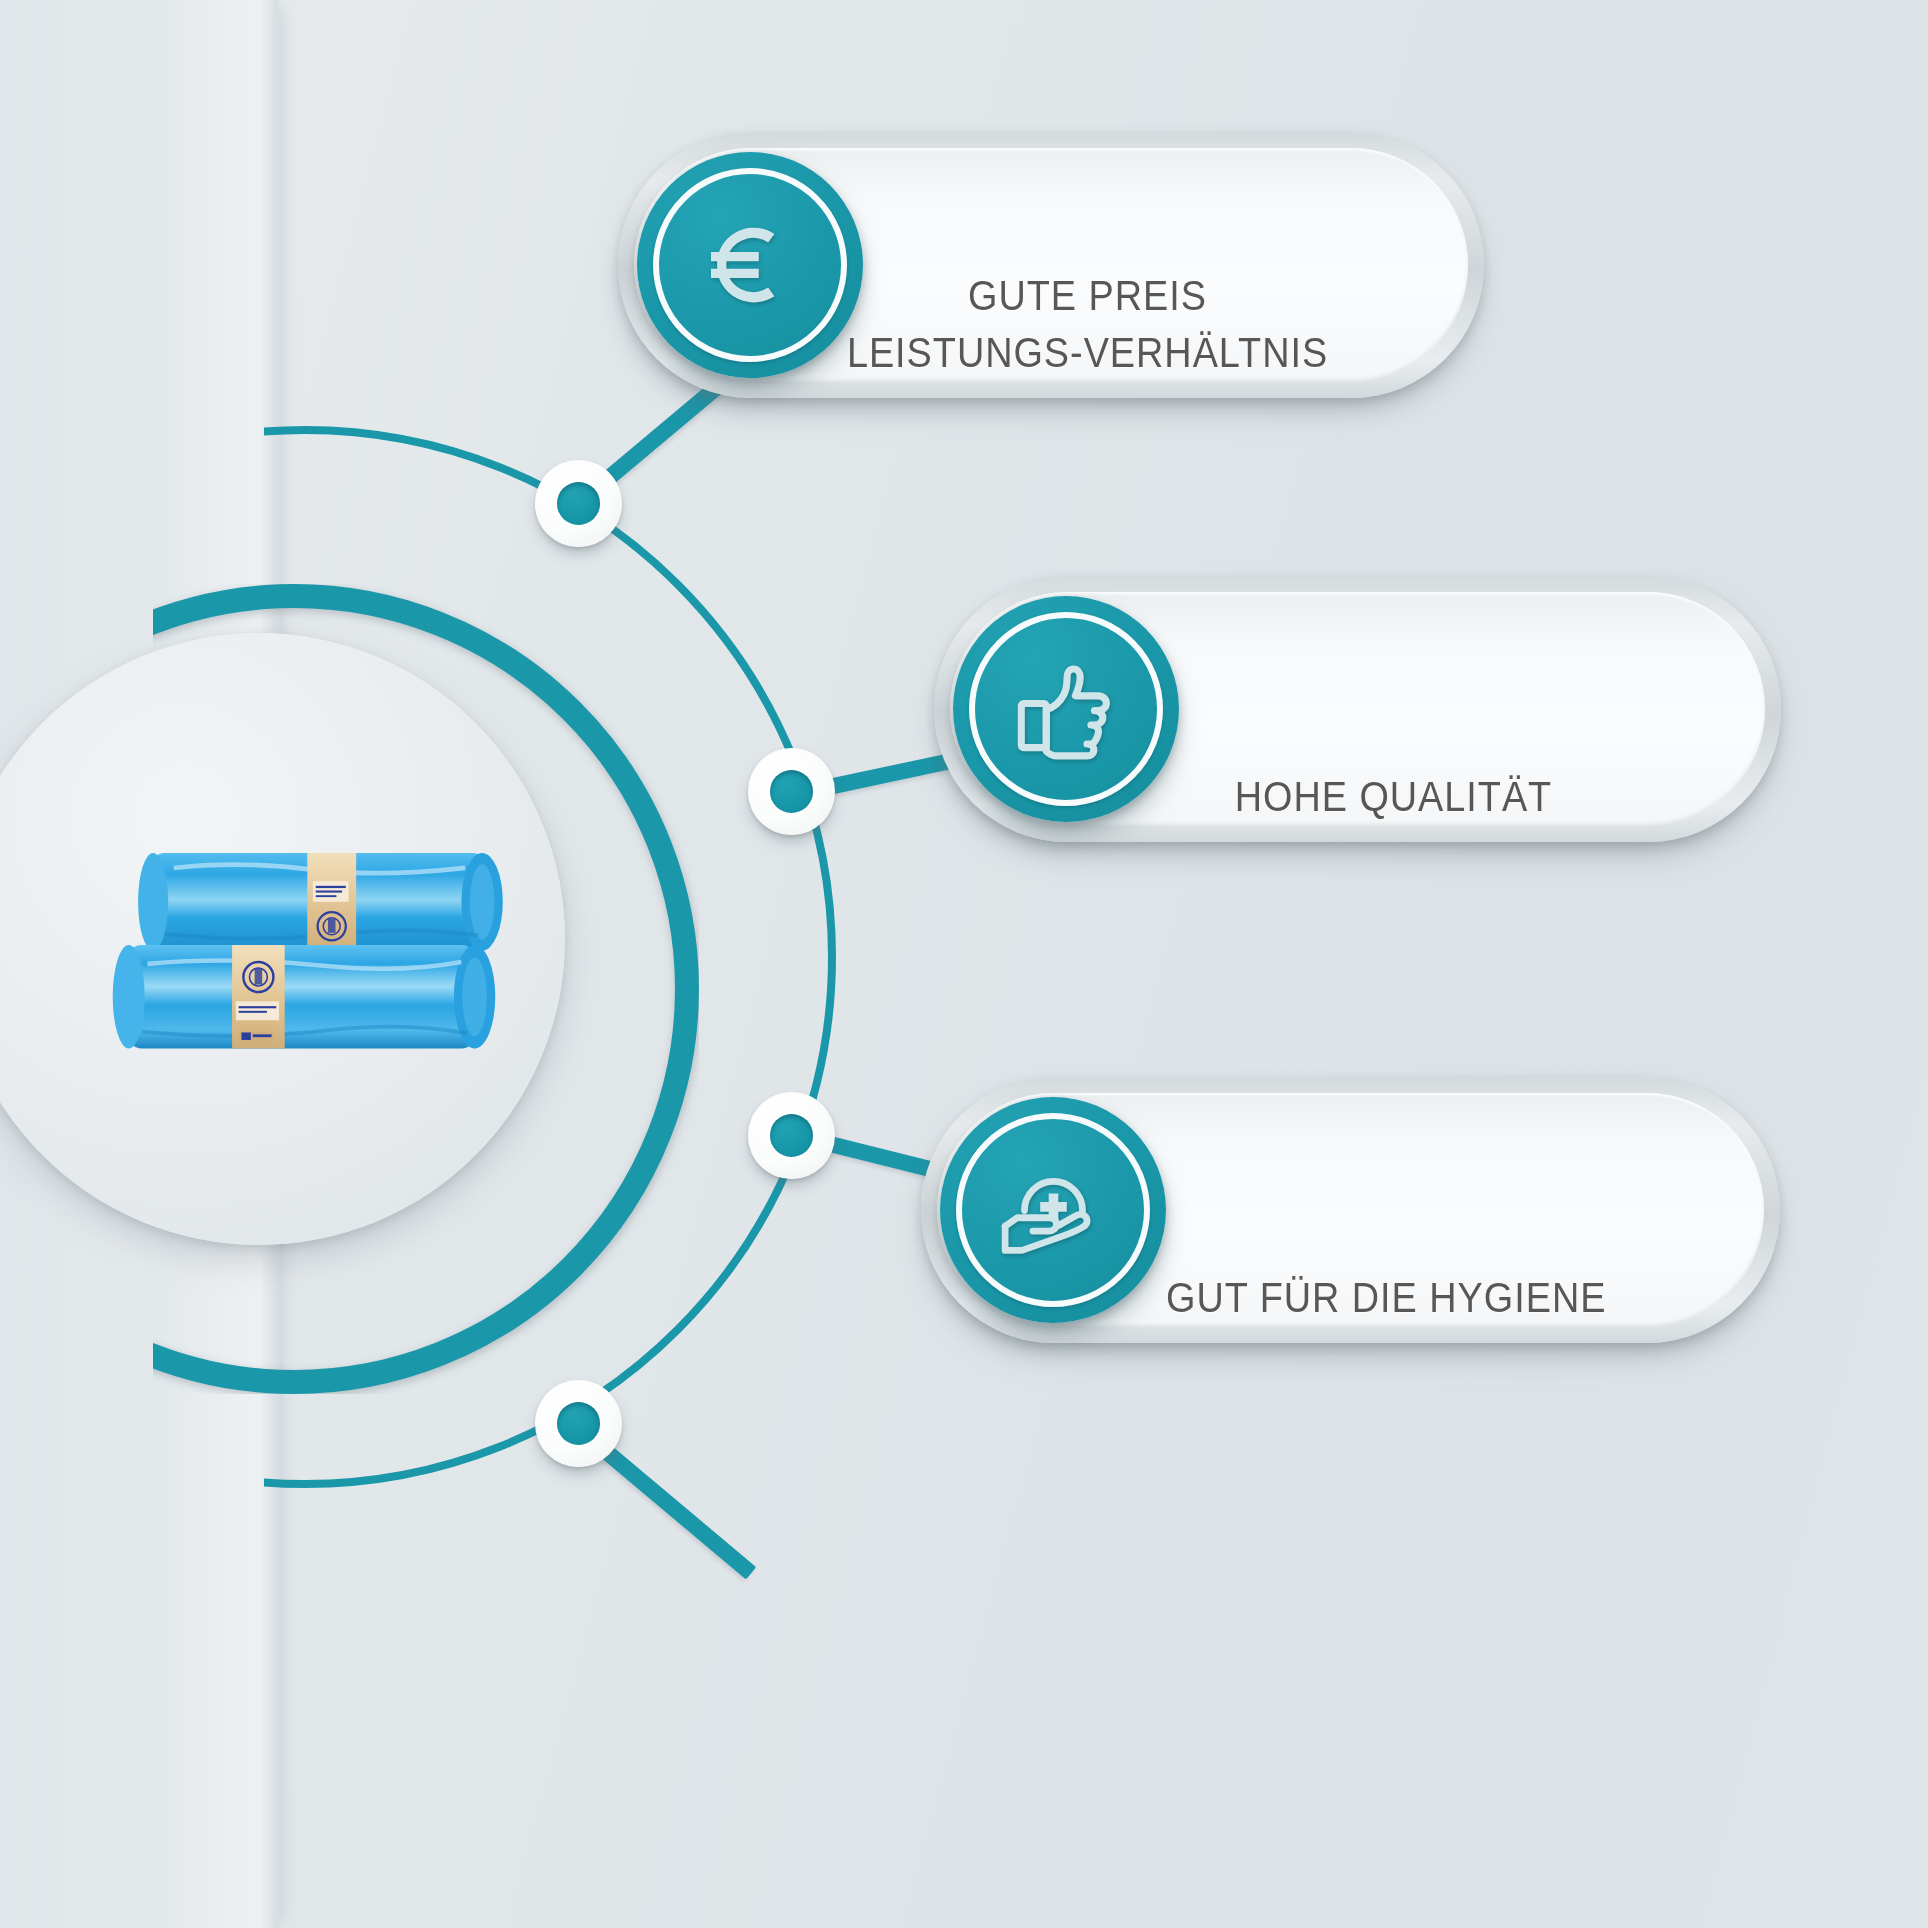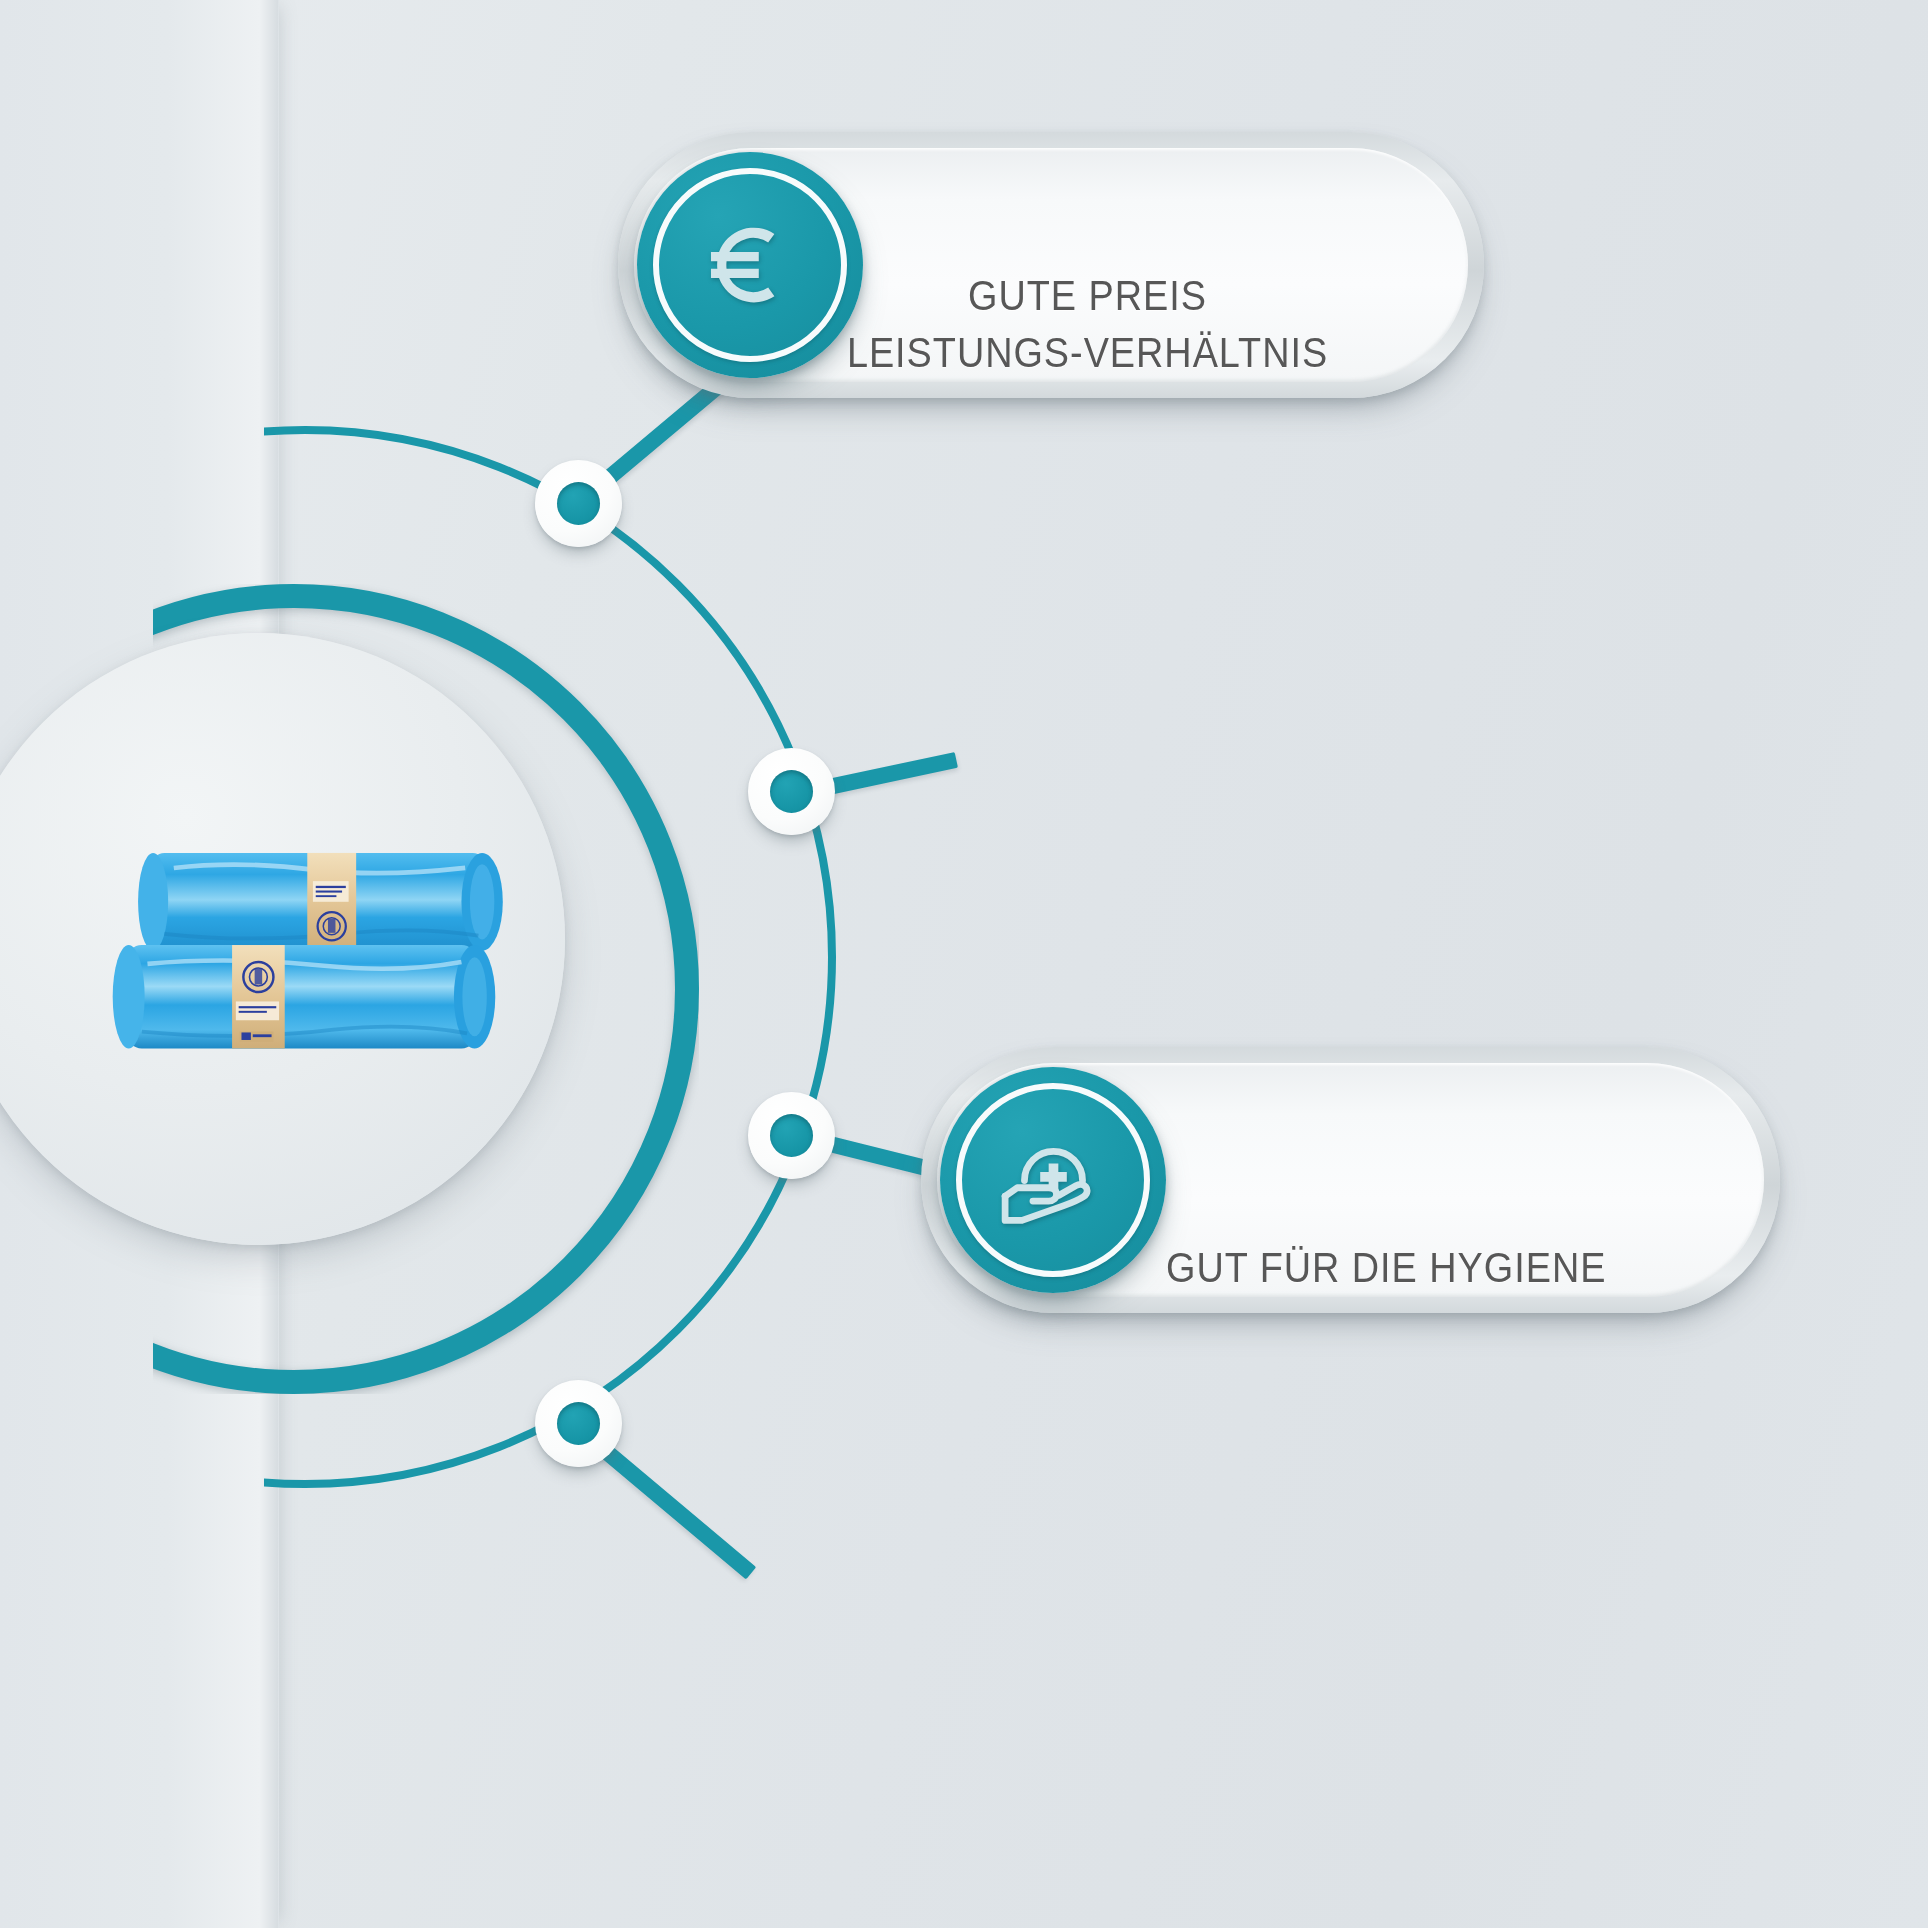--- a/index.html
+++ b/index.html
@@ -220,22 +220,38 @@
       </div>
     </div>
     <div class="badge" style="left:19px;top:20px;">
       <div class="badge-ring"></div>
       <svg width="122" height="122" viewBox="0 0 100 100" aria-label="euro">
         <path class="ico-fill" d="M70 24.5a30.5 30.5 0 0 0-45.4 14.8H18v7.6h5.2a34 34 0 0 0 0 6.2H18v7.6h6.6A30.5 30.5 0 0 0 70 75.6l-5.1-7.1a22.2 22.2 0 0 1-31.8-7.8h24.1v-7.6H30.8a26 26 0 0 1 0-6.2h26.4v-7.6H33.1a22.2 22.2 0 0 1 31.8-7.8z"></path>
       </svg>
     </div>
   </div>
 
-
-  <div class="row" style="left:921px;top:1047px;">
+  <div class="row" style="left:934px;top:576px;">
+    <div class="pill" style="width:847px;height:266px;">
+      <div class="pill-inner">
+        <div class="pill-text">HOHE QUALITÄT</div>
+      </div>
+    </div>
+    <div class="badge" style="left:19px;top:20px;">
+      <div class="badge-ring"></div>
+      <svg width="119" height="119" viewBox="0 0 100 100" aria-label="thumbs up">
+        <g class="ico-stroke" stroke-width="6">
+          <rect x="12" y="45" width="21" height="37" rx="2"></rect>
+          <path d="M33 50c7-2 12-7 15-13 2.5-5 2.5-10 2.5-14.5 0-4 2.5-6.5 5.5-6.5s5.5 2.5 5.5 7c0 6-2 11-4 15.5h19c4 0 7 2.8 7 6.2s-3 6.3-7 6.3h-3c4 0 7 2.7 7 6s-3 6-7 6h-3c3.6 0 6.4 2.4 6.4 5.5S74 79 70.4 79h-3.2c3.2 0 5.8 2.2 5.8 5s-2.6 5-5.8 5H42c-3.5 0-6.5-1.5-9-4z"></path>
+        </g>
+      </svg>
+    </div>
+  </div>
+
+  <div class="row" style="left:921px;top:1077px;">
     <div class="pill" style="width:859px;height:266px;">
       <div class="pill-inner">
         <div class="pill-text">GUT FÜR DIE HYGIENE</div>
       </div>
     </div>
     <div class="badge" style="left:19px;top:20px;">
       <div class="badge-ring"></div>
       <svg width="121" height="121" viewBox="0 0 100 100" aria-label="hand with health cross">
         <g class="ico-stroke" stroke-width="5.6">
           <path d="M26 50a24 24 0 0 1 48 0"></path>

